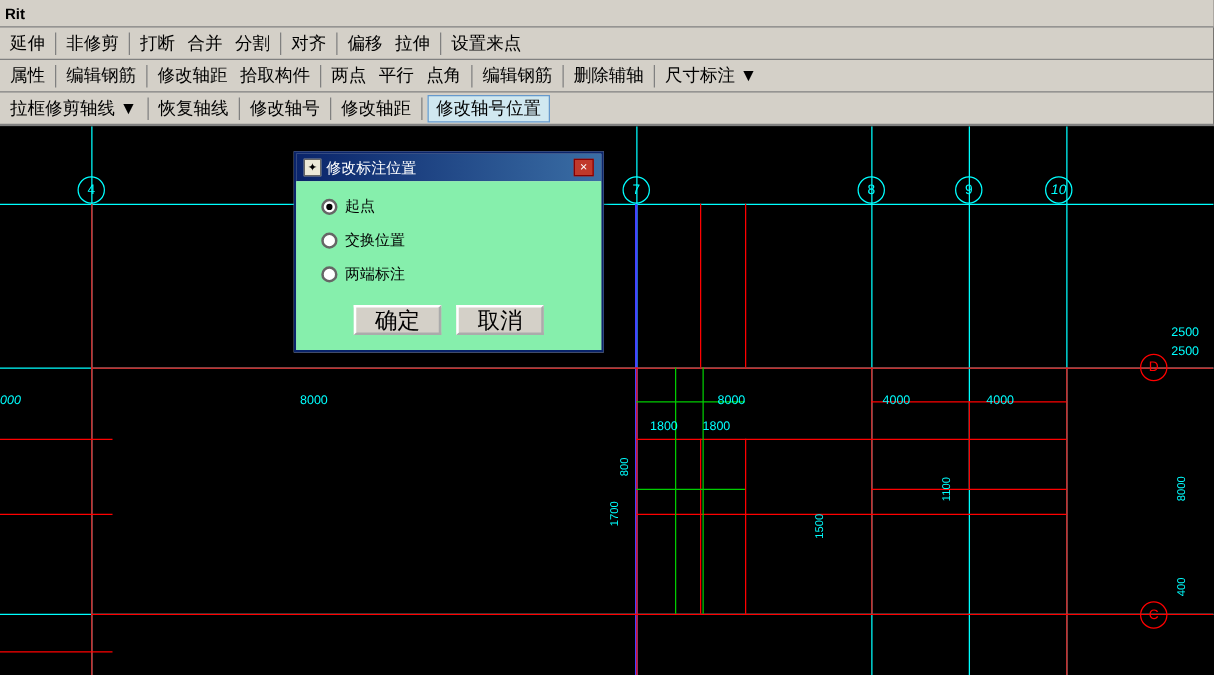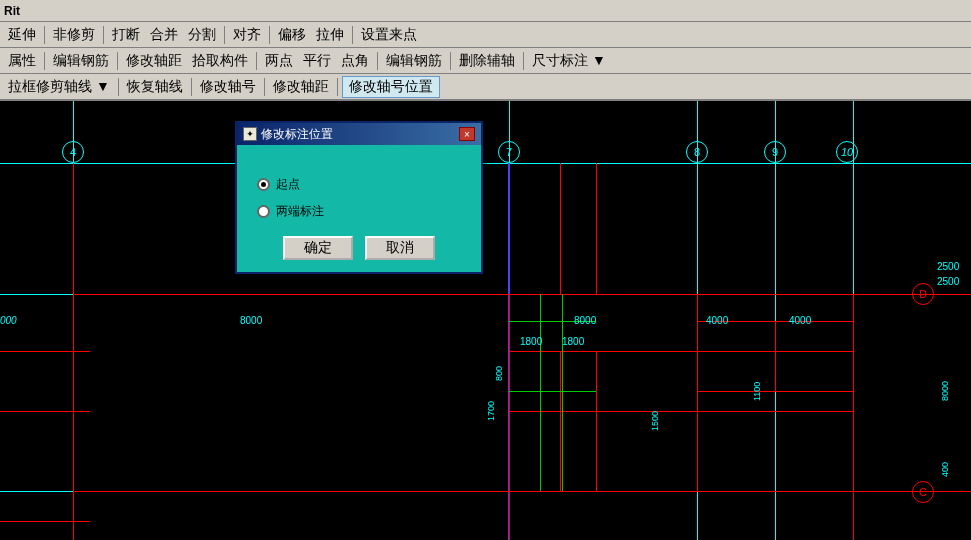--- a/index.html
+++ b/index.html
@@ -190,22 +190,22 @@
       background: #c0392b;
       border: 1px solid #800;
       color: #fff;
       font-size: 10px;
       display: flex;
       align-items: center;
       justify-content: center;
       cursor: pointer;
     }
     .dialog-body {
-      padding: 31px 20px 12px 20px;
-      background: #14b8a6;
+      padding: 12px 20px 12px 20px;
+      background: #86efac;
     }
     .radio-group {
       display: flex;
       flex-direction: column;
       gap: 10px;
       margin-bottom: 16px;
     }
     .radio-item {
       display: flex;
       align-items: center;
@@ -235,21 +235,21 @@
       display: flex;
       justify-content: center;
       gap: 12px;
       margin-top: 8px;
     }
     .dialog-btn {
       width: 70px;
       height: 24px;
       background: #d4d0c8;
       border: 2px outset #fff;
-      font-size: 14px;
+      font-size: 18px;
       cursor: pointer;
       display: flex;
       align-items: center;
       justify-content: center;
     }
 
     
     .app-title {
       background: #d4d0c8;
       height: 22px;
@@ -417,20 +417,24 @@
 
       <div class="dialog-body">
         <div class="radio-group">
 
           <label class="radio-item">
             <div class="radio-circle checked"></div>
             <span>起点</span>
           </label>
 
 
+          <label class="radio-item">
+            <div class="radio-circle"></div>
+            <span>交换位置</span>
+          </label>
 
           <label class="radio-item">
             <div class="radio-circle"></div>
             <span>两端标注</span>
           </label>
 
 
         </div>
 
         <div class="dialog-buttons">

